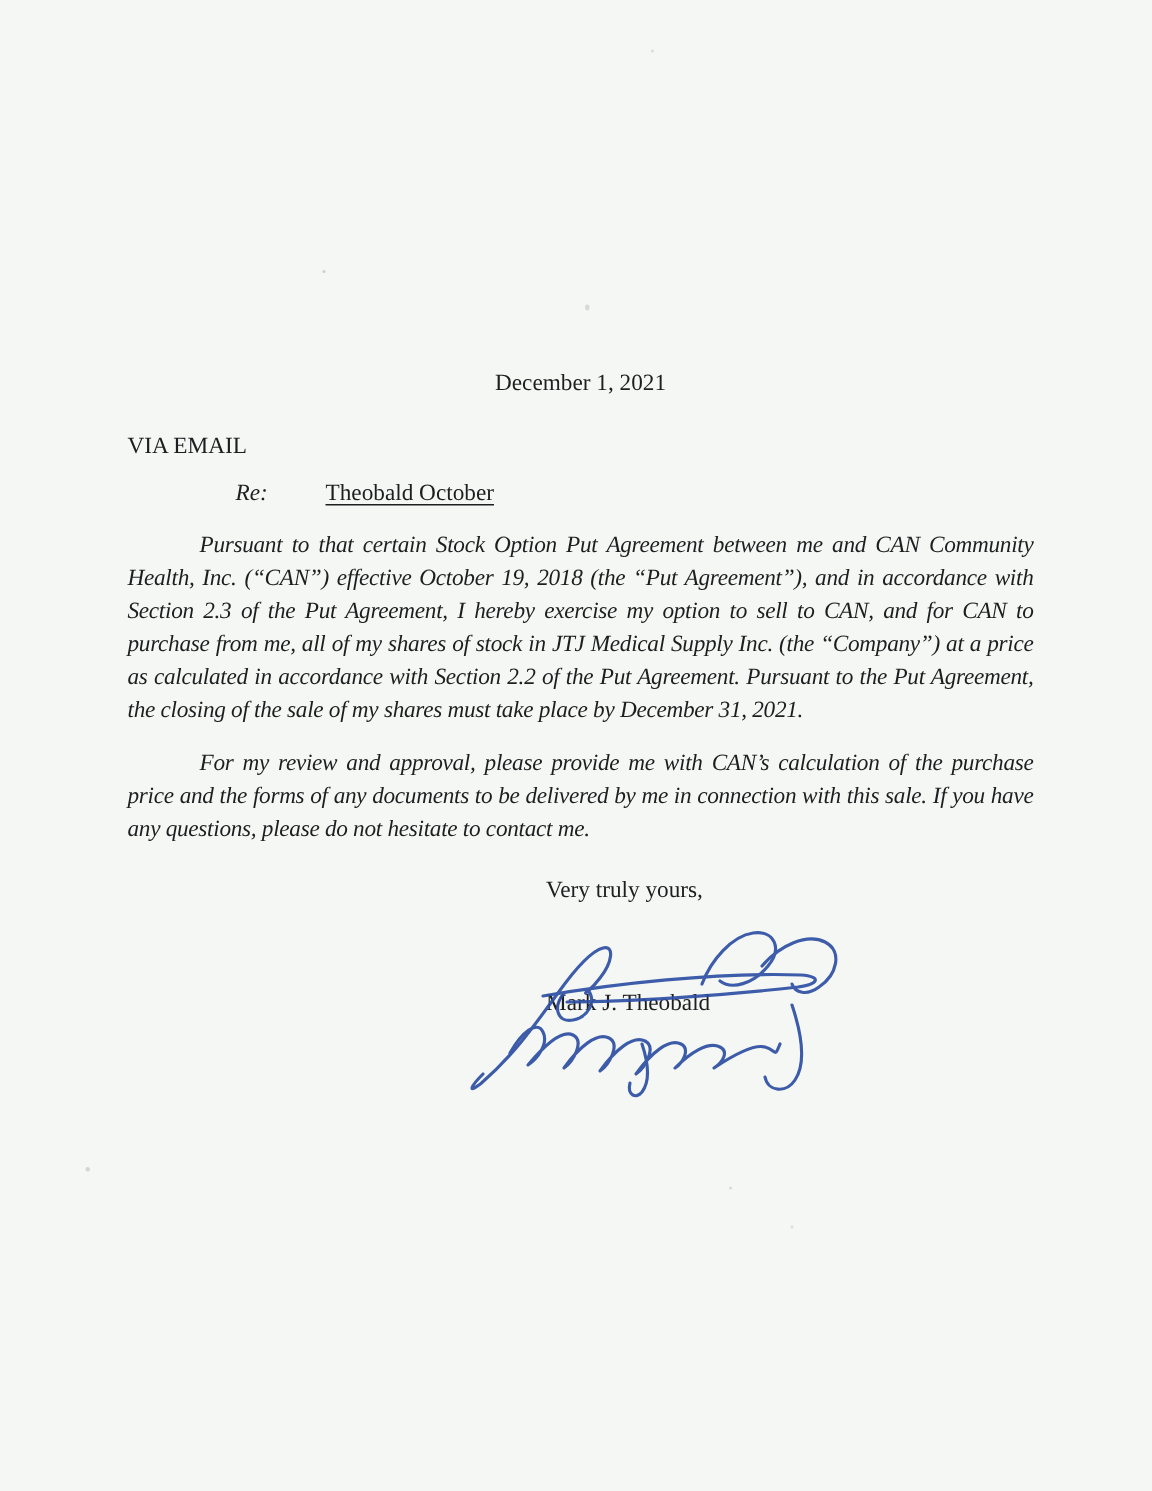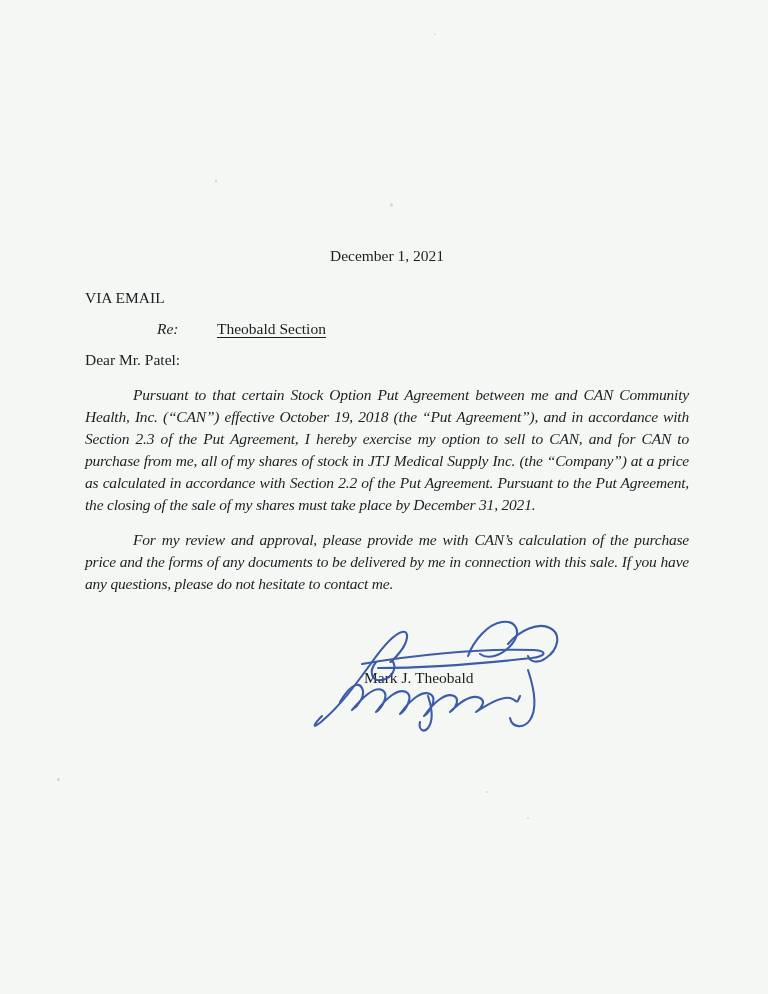--- a/index.html
+++ b/index.html
@@ -77,30 +77,30 @@
 <div class="page">
 
   <div class="content">
 
     <div class="date-line">December 1, 2021</div>
 
     <div class="via-email">VIA EMAIL</div>
 
 
     <div class="re-line">
-      <span class="re-label">Re:</span><span class="re-subject">Theobald Section</span>
+      <span class="re-label">Re:</span><span class="re-subject">Theobald October</span>
     </div>
 
-    <div class="salutation">Dear Mr. Patel:</div>
 
     <p class="body-para">Pursuant to that certain Stock Option Put Agreement between me and CAN Community Health, Inc. (“CAN”) effective October 19, 2018 (the “Put Agreement”), and in accordance with Section 2.3 of the Put Agreement, I hereby exercise my option to sell to CAN, and for CAN to purchase from me, all of my shares of stock in JTJ Medical Supply Inc. (the “Company”) at a price as calculated in accordance with Section 2.2 of the Put Agreement. Pursuant to the Put Agreement, the closing of the sale of my shares must take place by December 31, 2021.</p>
 
     <p class="body-para">For my review and approval, please provide me with CAN’s calculation of the purchase price and the forms of any documents to be delivered by me in connection with this sale. If you have any questions, please do not hesitate to contact me.</p>
 
     <div class="closing-block">
+      <div>Very truly yours,</div>
       <div class="sig-space"></div>
       <div>Mark J. Theobald</div>
     </div>
 
   </div>
 
   <svg class="signature-svg" viewBox="0 0 285 128" xmlns="http://www.w3.org/2000/svg">
     <g fill="none" stroke="#2d4fa3" stroke-width="2.1" stroke-linecap="round" stroke-linejoin="round" opacity="0.92">
 
       <path d="M 24,106 C 16,114 13,120 23,112 C 44,94 58,74 74,52 C 84,38 96,24 104,22 C 112,20 110,32 102,42 C 96,50 89,55 94,50"></path>

